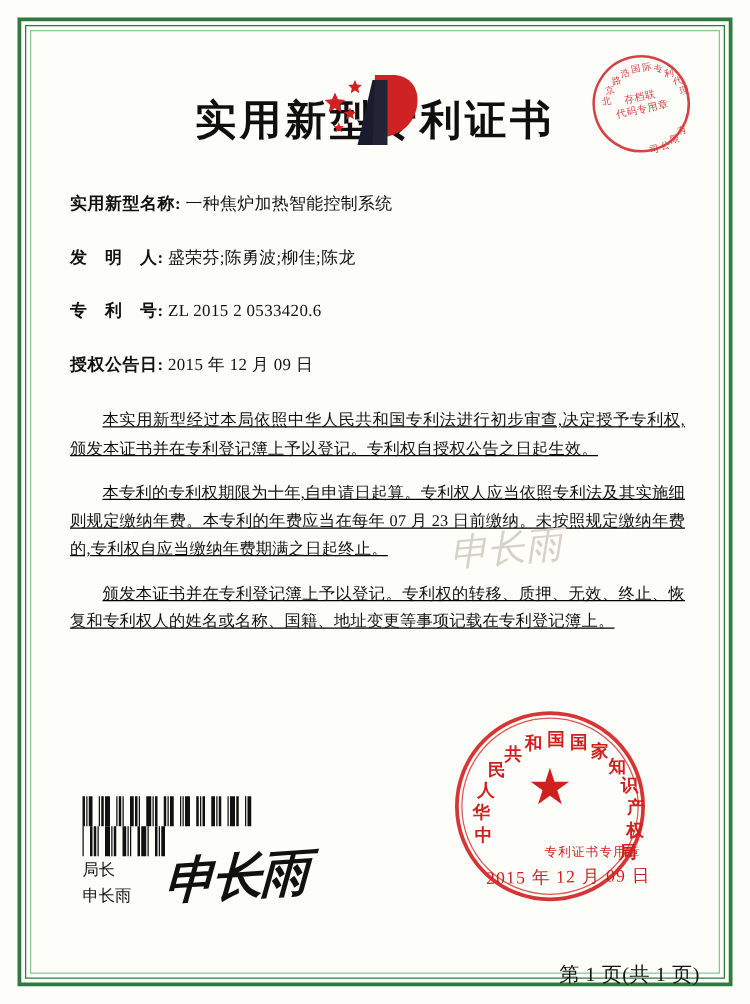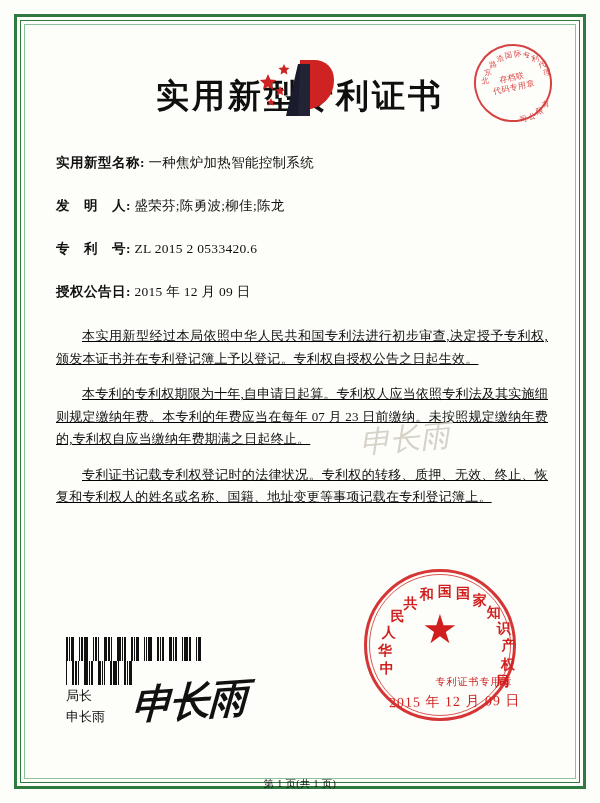--- a/index.html
+++ b/index.html
@@ -267,22 +267,22 @@
     letter-spacing: 1px;
     white-space: nowrap;
     transform: rotate(-1deg);
   }
   
   .footer {
     position: absolute;
     left: 0;
     right: 0;
     bottom: -22px;
-    text-align: center;
-    font-size: 10px;
+    text-align: right;
+    font-size: 16px;
     color: #111;
     letter-spacing: 0.5px;
   }
 </style>
 </head>
 <body>
 
 <div class="page">
 
   <div class="border-outer"></div>
@@ -348,21 +348,21 @@
       </div>
       <div class="field-row">
         <span class="field-label">授权公告日:</span>
         <span class="field-value">2015 年 12 月 09 日</span>
       </div>
     </div>
 
     <div class="paragraphs">
       <p class="para">本实用新型经过本局依照中华人民共和国专利法进行初步审查,决定授予专利权,颁发本证书并在专利登记簿上予以登记。专利权自授权公告之日起生效。</p>
       <p class="para">本专利的专利权期限为十年,自申请日起算。专利权人应当依照专利法及其实施细则规定缴纳年费。本专利的年费应当在每年 07 月 23 日前缴纳。未按照规定缴纳年费的,专利权自应当缴纳年费期满之日起终止。</p>
-      <p class="para">专利证书记载专利权登记时的法律状况。专利权的转移、质押、无效、终止、恢复和专利权人的姓名或名称、国籍、地址变更等事项记载在专利登记簿上。</p>
+      <p class="para">颁发本证书并在专利登记簿上予以登记。专利权的转移、质押、无效、终止、恢复和专利权人的姓名或名称、国籍、地址变更等事项记载在专利登记簿上。</p>
     </div>
 
     <div class="sig-watermark">申长雨</div>
 
     <div class="barcode">
       <span style="width:2px"></span><span style="width:1px"></span><span style="width:3px"></span>
       <span style="width:1px"></span><span style="width:2px"></span><span style="width:4px"></span>
       <span style="width:1px"></span><span style="width:2px"></span><span style="width:1px"></span>
       <span style="width:3px"></span><span style="width:2px"></span><span style="width:1px"></span>
       <span style="width:4px"></span><span style="width:1px"></span><span style="width:2px"></span>

